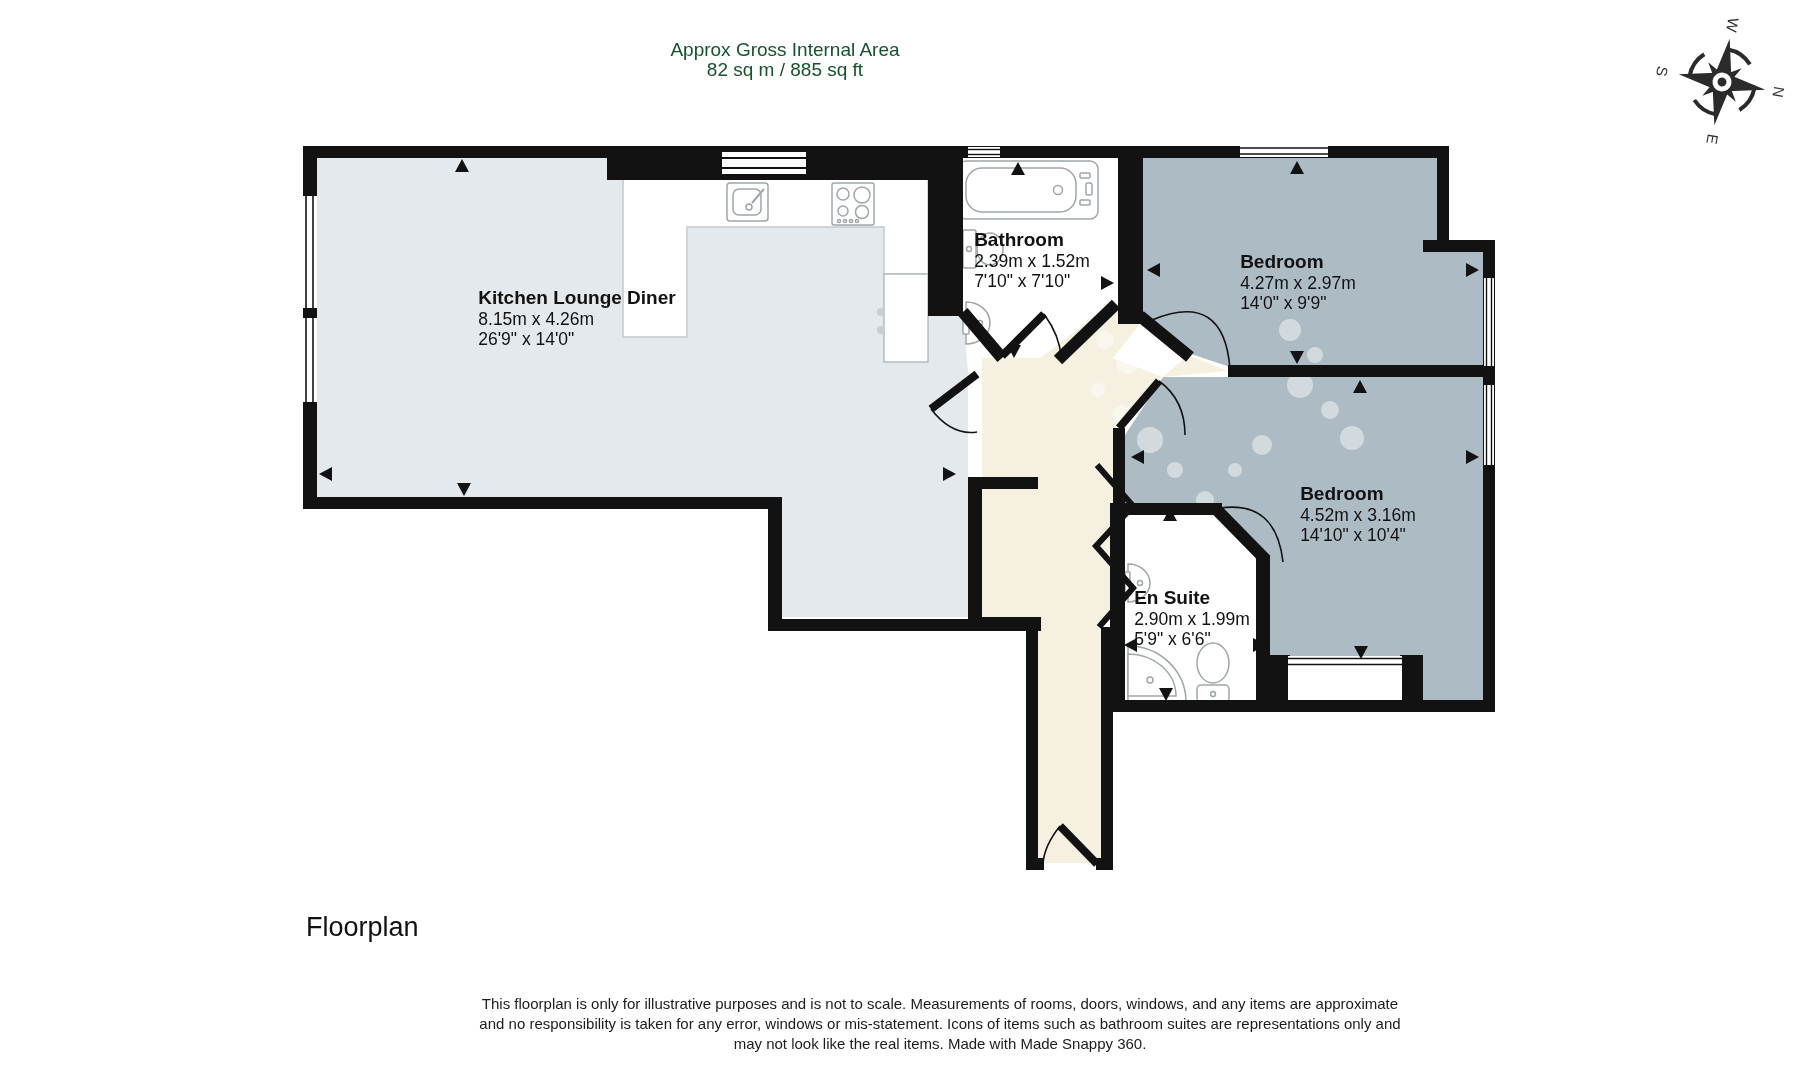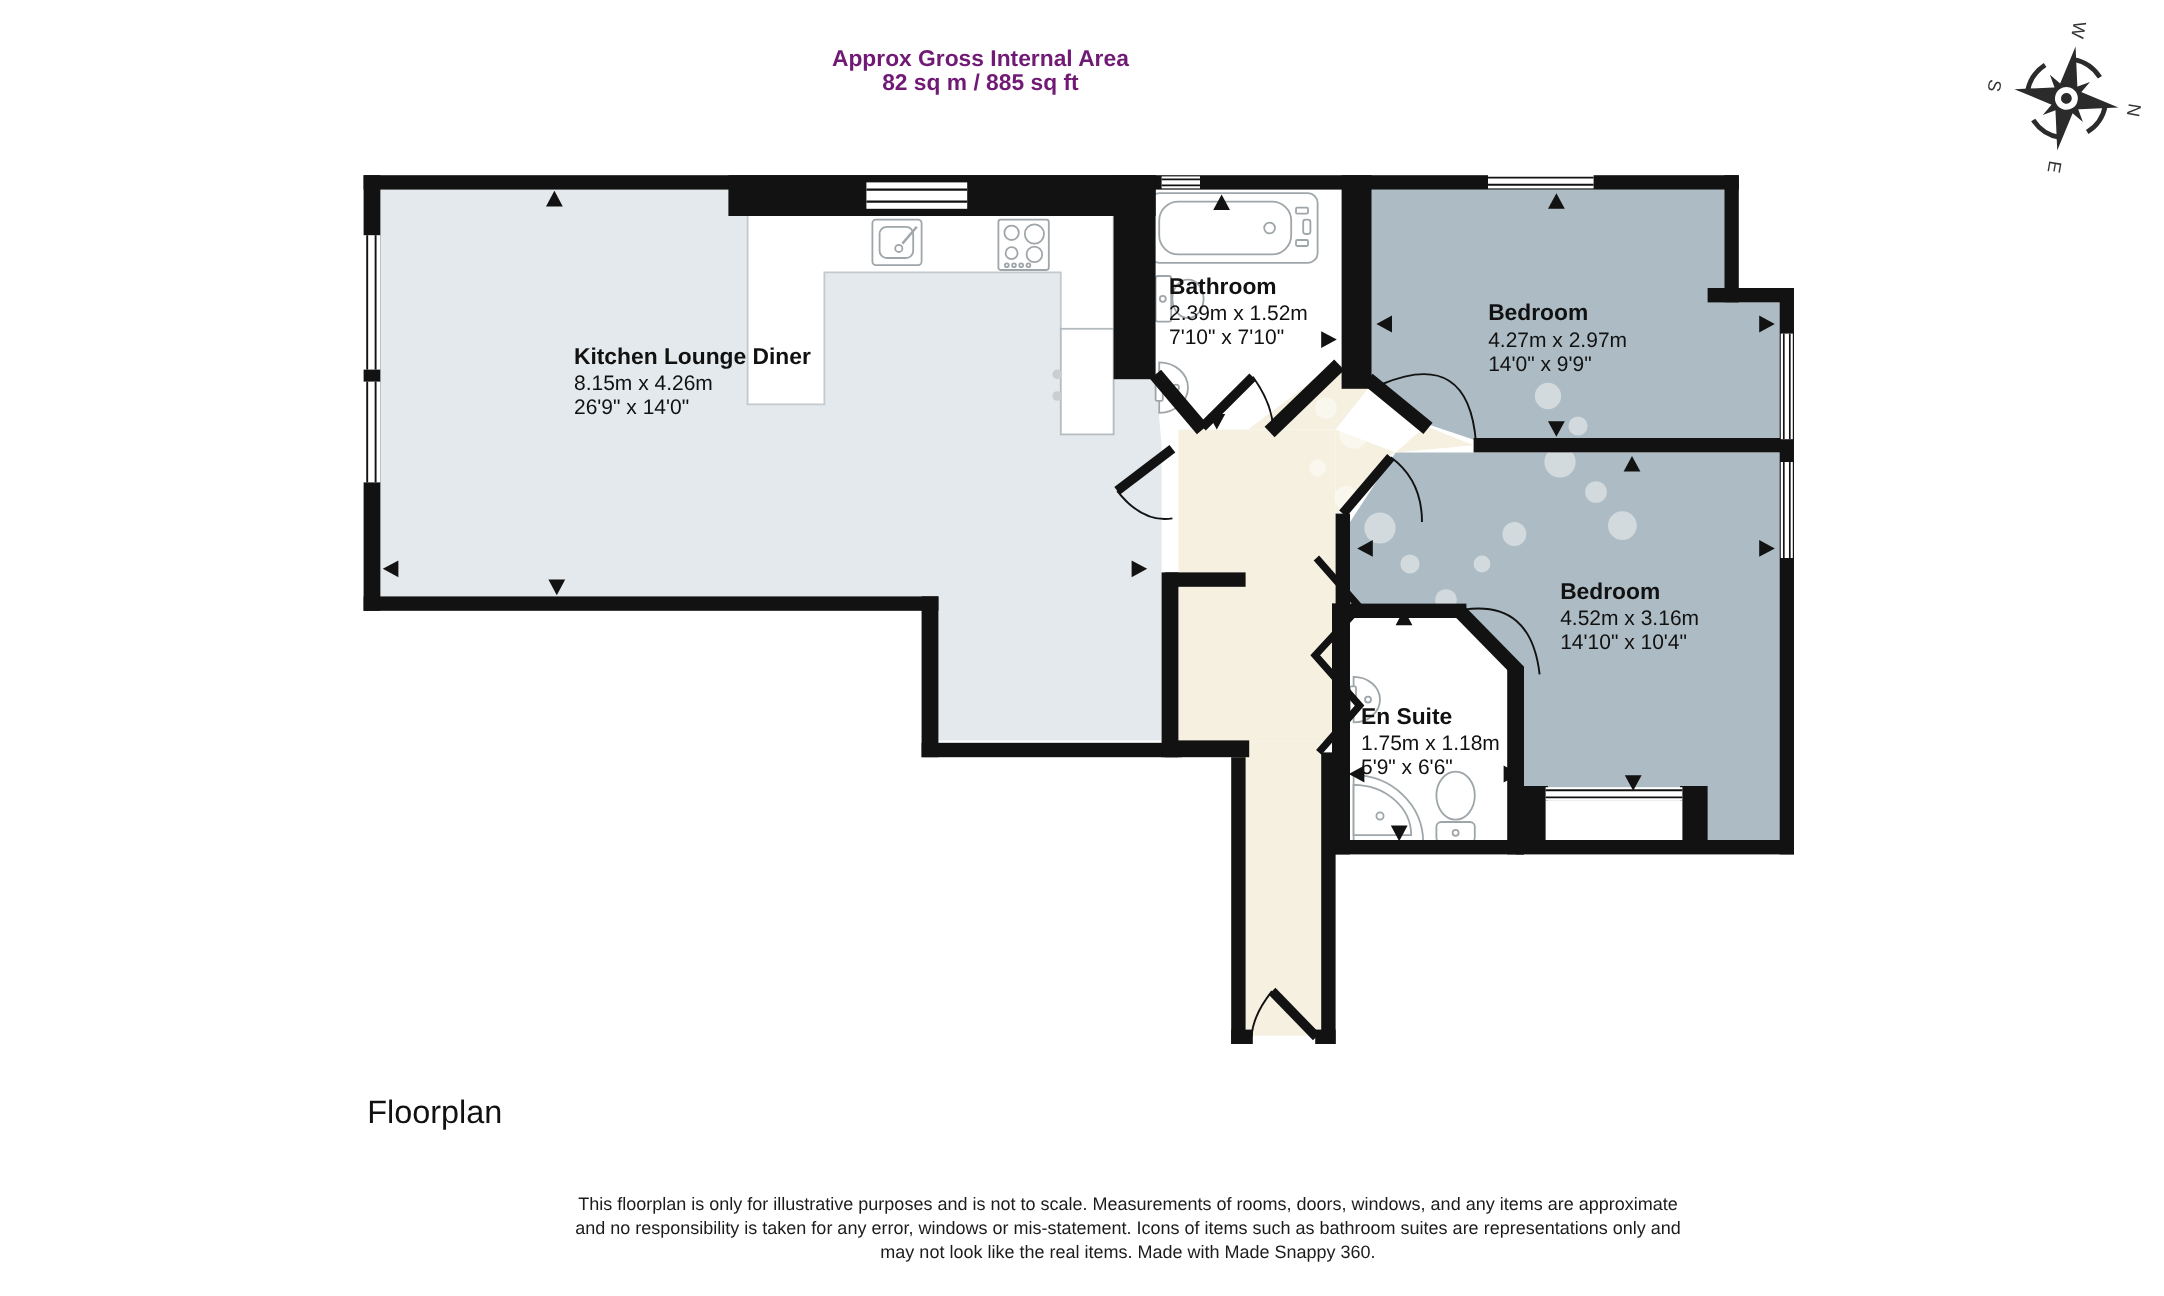--- a/index.html
+++ b/index.html
@@ -1,20 +1,20 @@
 <!DOCTYPE html>
 <html><head>
 <meta charset="utf-8">
 <style>
   html,body{margin:0;padding:0;background:#ffffff;}
   #stage{position:relative;width:1803px;height:1080px;background:#ffffff;overflow:hidden;
          font-family:"Liberation Sans",sans-serif;}
   .abs{position:absolute;}
   .ctr{transform:translateX(-50%);text-align:center;}
-  #title{top:40px;left:817px;color:#701a75;font-weight:bold;font-size:19px;line-height:20px;white-space:nowrap;}
+  #title{top:40px;left:785px;color:#14532d;font-weight:normal;font-size:19px;line-height:20px;white-space:nowrap;}
   .room-label{position:absolute;transform:translateX(-50%);text-align:left;color:#111;white-space:nowrap;z-index:5;}
   .room-name{font-weight:bold;font-size:19px;line-height:20.5px;}
   .room-dims{font-size:17.5px;line-height:20.5px;}
   #caption{top:912px;left:306px;font-size:27px;color:#111;}
   #disclaimer{top:994px;left:900px;color:#1c1c1c;font-size:15px;line-height:20px;white-space:nowrap;margin-left:40px;}
   svg{position:absolute;top:0;left:0;}
   #watermark{position:absolute;top:600px;left:540px;font-size:205px;font-weight:bold;
              color:rgba(176,186,192,0.22);letter-spacing:2px;z-index:1;pointer-events:none;}
 </style>
 </head>
@@ -284,21 +284,21 @@
     <div class="room-dims">4.27m x 2.97m</div>
     <div class="room-dims">14'0" x 9'9"</div>
   </div>
   <div class="room-label" style="left:1358px;top:484px;">
     <div class="room-name">Bedroom</div>
     <div class="room-dims">4.52m x 3.16m</div>
     <div class="room-dims">14'10" x 10'4"</div>
   </div>
   <div class="room-label" style="left:1192px;top:588px;">
     <div class="room-name">En Suite</div>
-    <div class="room-dims">1.75m x 1.18m</div>
+    <div class="room-dims">2.90m x 1.99m</div>
     <div class="room-dims">5'9" x 6'6"</div>
   </div>
 
   <div id="caption" class="abs">Floorplan</div>
   <div id="disclaimer" class="abs ctr">
     <div>This floorplan is only for illustrative purposes and is not to scale. Measurements of rooms, doors, windows, and any items are approximate</div>
     <div>and no responsibility is taken for any error, windows or mis-statement. Icons of items such as bathroom suites are representations only and</div>
     <div>may not look like the real items. Made with Made Snappy 360.</div>
   </div>
 

